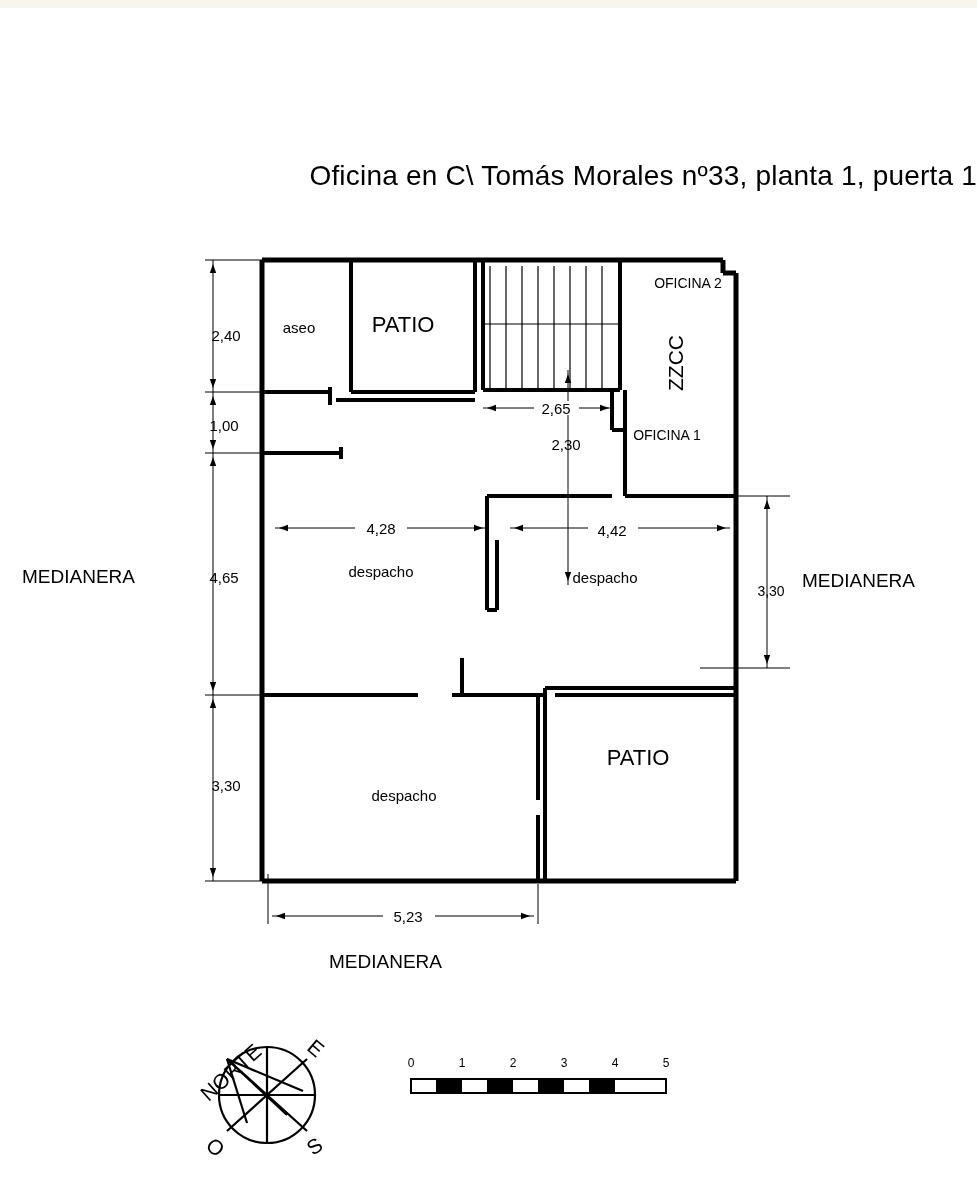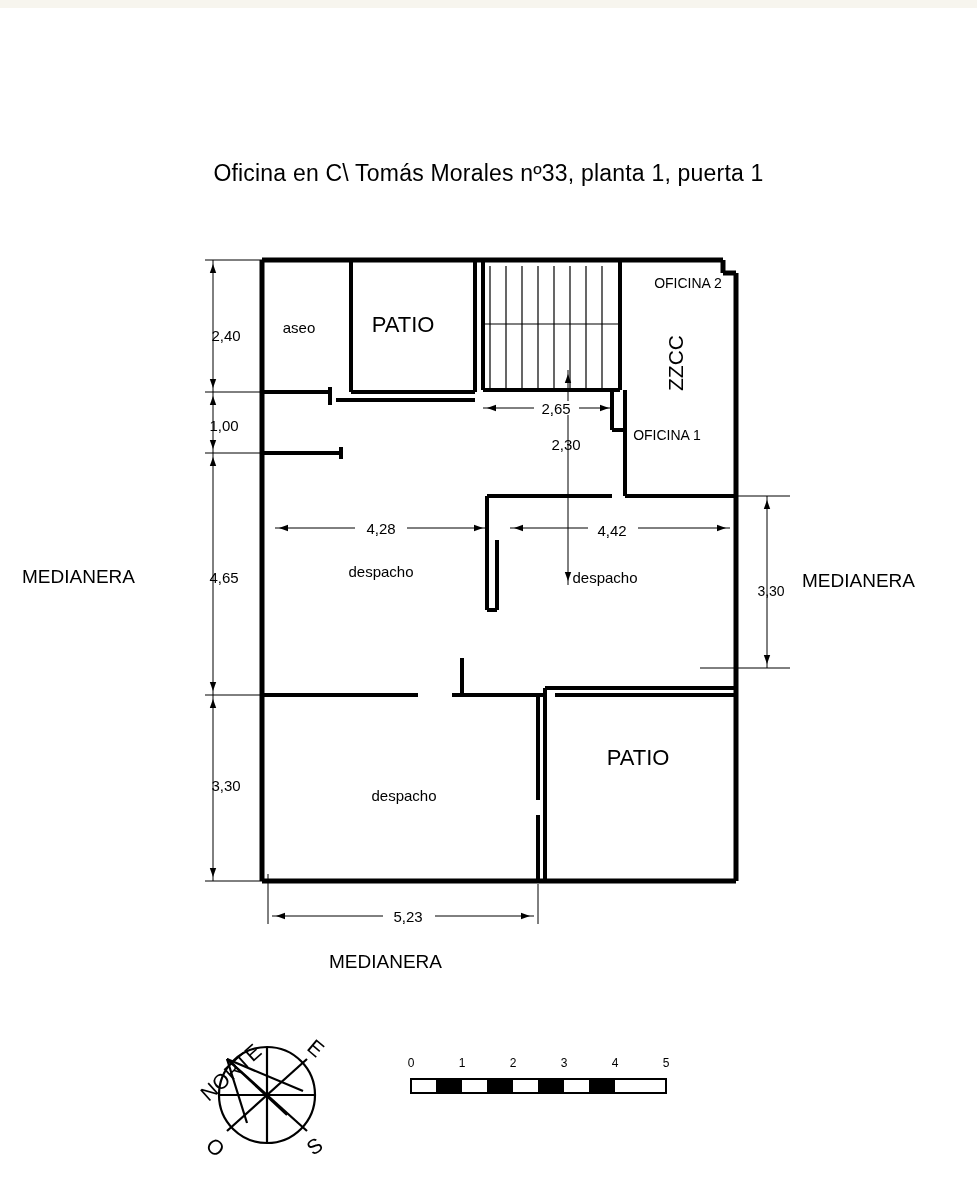--- a/index.html
+++ b/index.html
@@ -2,22 +2,22 @@
 <html><head>
 <meta charset="utf-8">
 <style>
   html,body{margin:0;padding:0;background:#ffffff;}
   body{
     width:977px;height:1200px;position:relative;overflow:hidden;
     font-family:"Liberation Sans", sans-serif;color:#000;
   }
   .topstrip{position:absolute;left:0;top:0;width:977px;height:8px;background:#f7f5ee;}
   #title{
-    position:absolute;left:0;top:160px;width:977px;text-align:center;
-    font-size:23px;letter-spacing:.2px;
+    position:absolute;left:0;top:160px;width:977px;text-align:right;
+    font-size:28px;letter-spacing:.2px;
   }
   
   #plan{position:absolute;left:0;top:240px;width:977px;height:720px;}
   
   .medlabel{position:absolute;font-size:19px;}
   #med-left{left:22px;top:566px;}
   #med-right{left:802px;top:570px;}
   #med-bottom{left:329px;top:951px;font-size:19px;position:absolute;}
   
   #compass{position:absolute;left:175px;top:995px;width:185px;height:180px;}

